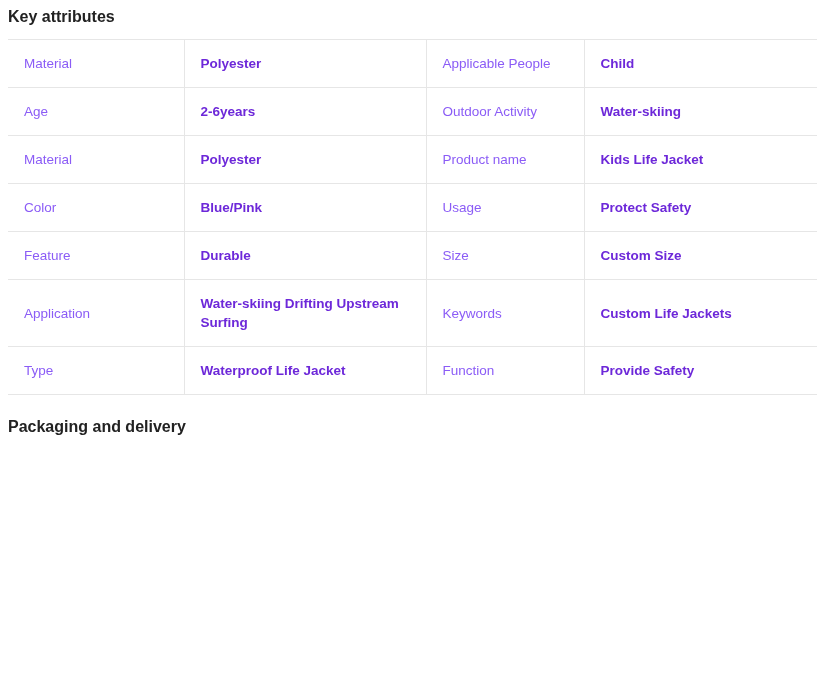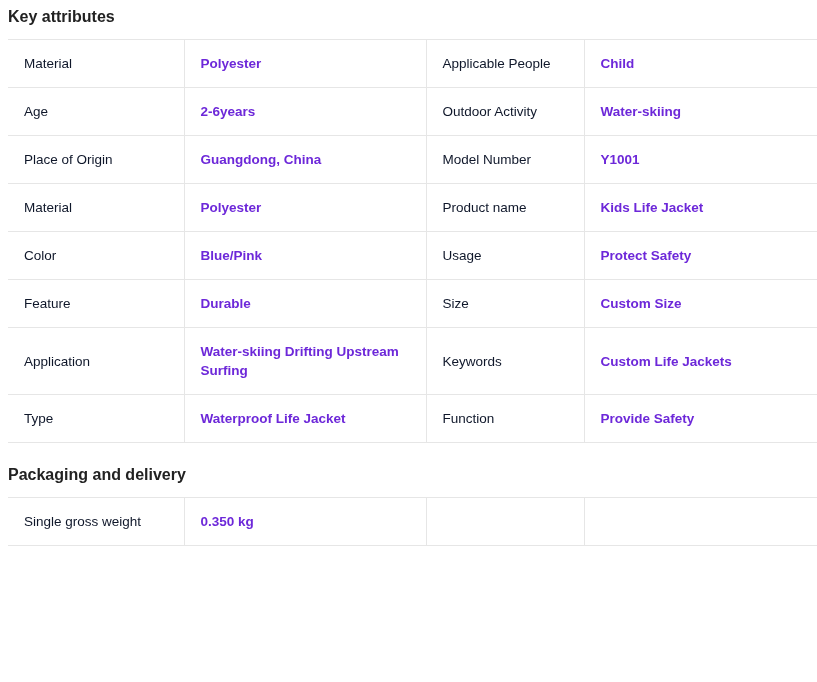--- a/index.html
+++ b/index.html
@@ -48,21 +48,21 @@
   table.attr-table tr:last-child {
     border-bottom: none;
   }
   table.attr-table td {
     padding: 14px 16px;
     vertical-align: middle;
     font-size: 13.5px;
     line-height: 19px;
   }
   td.label {
-    color: #0f172a;
+    color: #8b5cf6;
     font-weight: normal;
     border-right: 1px solid #e6e6e6;
   }
   td.value {
     color: #6d28d9;
     font-weight: bold;
     border-right: 1px solid #e6e6e6;
   }
   td.value.last {
     border-right: none;
@@ -102,26 +102,20 @@
         <td class="label">Applicable People</td>
         <td class="value last">Child</td>
       </tr>
       <tr>
         <td class="label">Age</td>
         <td class="value">2-6years</td>
         <td class="label">Outdoor Activity</td>
         <td class="value last">Water-skiing</td>
       </tr>
       <tr>
-        <td class="label">Place of Origin</td>
-        <td class="value">Guangdong, China</td>
-        <td class="label">Model Number</td>
-        <td class="value last">Y1001</td>
-      </tr>
-      <tr>
         <td class="label">Material</td>
         <td class="value">Polyester</td>
         <td class="label">Product name</td>
         <td class="value last">Kids Life Jacket</td>
       </tr>
       <tr>
         <td class="label">Color</td>
         <td class="value">Blue/Pink</td>
         <td class="label">Usage</td>
         <td class="value last">Protect Safety</td>
@@ -150,22 +144,16 @@
   <h2 class="section-title title-pack">Packaging and delivery</h2>
 
   <table class="attr-table pack-table">
     <colgroup>
       <col class="col-a">
         <col class="col-b">
         <col class="col-c">
         <col class="col-d">
     </colgroup>
     <tbody>
-      <tr>
-        <td class="label">Single gross weight</td>
-        <td class="value">0.350 kg</td>
-        <td class="empty"></td>
-        <td class="empty last"></td>
-      </tr>
     </tbody>
   </table>
 
 </div>
 
 </body></html>

